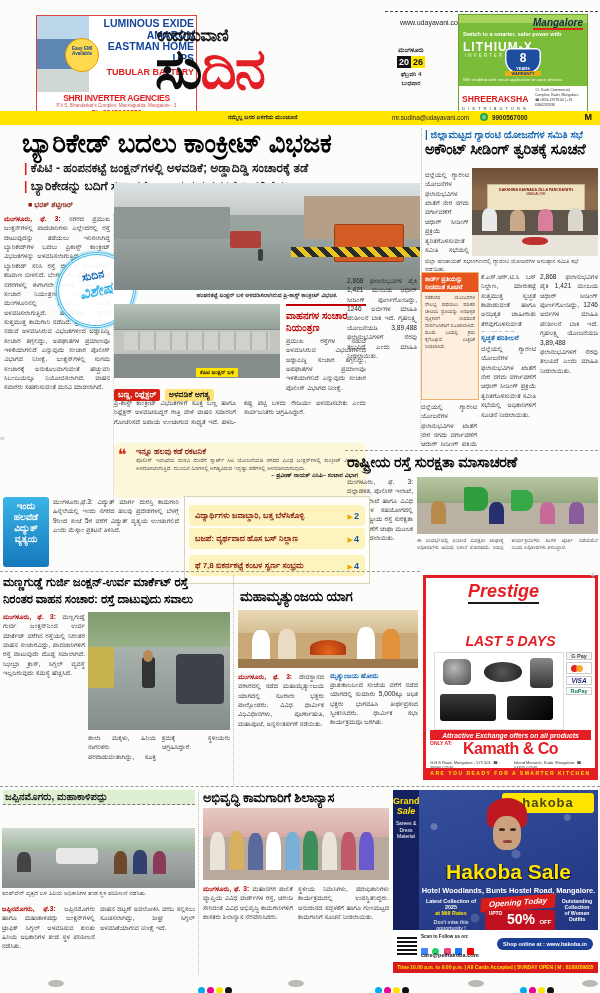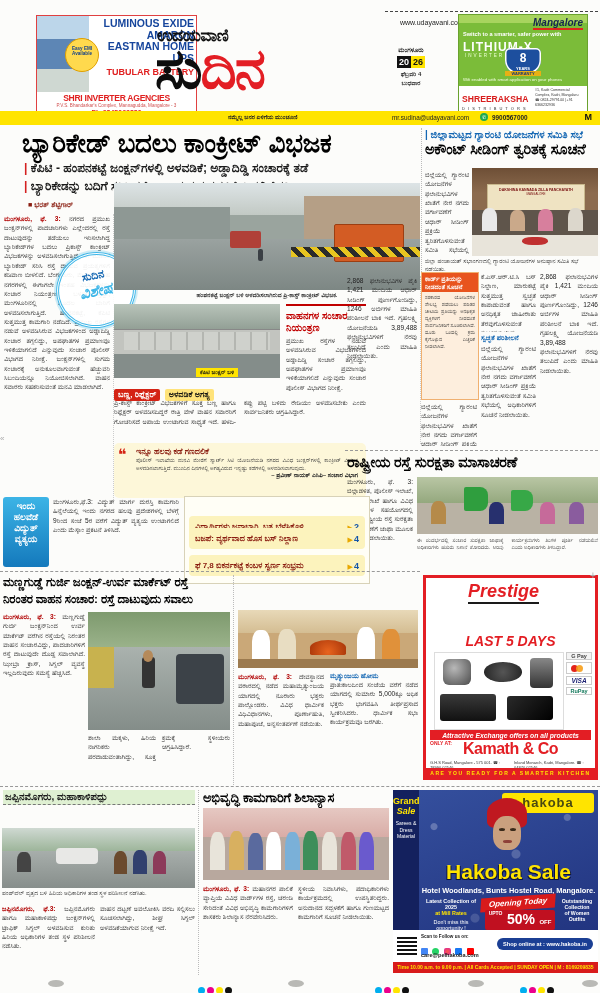--- a/index.html
+++ b/index.html
@@ -131,21 +131,21 @@
   </div>
 
   <div class="abs" style="left:114px;top:383px;">
     <span class="chip" style="background:#d42314;color:#fff;font-size:8px;">ಬಣ್ಣ, ರಿಫ್ಲೆಕ್ಟರ್</span>
     <span class="chip" style="background:#ffe37a;color:#111;font-size:8px;">ಅಳವಡಿಕೆ ಅಗತ್ಯ</span>
   </div>
   <div class="abs body-txt" style="left:114px;top:398px;width:252px;height:42px;column-count:2;column-gap:8px;">ಪ್ರಿ-ಕಾಸ್ಟ್ ಕಾಂಕ್ರೀಟ್ ವಿಭಜಕಗಳಿಗೆ ಸೂಕ್ತ ಬಣ್ಣ ಹಾಗೂ ರಿಫ್ಲೆಕ್ಟರ್ ಅಳವಡಿಸದಿದ್ದರೆ ರಾತ್ರಿ ವೇಳೆ ವಾಹನ ಸವಾರರಿಗೆ ಗೋಚರಿಸದೆ ಅಪಾಯ ಉಂಟಾಗುವ ಸಾಧ್ಯತೆ ಇದೆ. ಹಳದಿ-ಕಪ್ಪು ಪಟ್ಟಿ ಬಳಿದು ರೇಡಿಯಂ ಅಳವಡಿಸಬೇಕು ಎಂದು ಸಾರ್ವಜನಿಕರು ಆಗ್ರಹಿಸಿದ್ದಾರೆ.</div>
 
   <div class="abs quote-box" style="left:114px;top:443px;width:252px;height:55px;padding:4px 8px;box-sizing:border-box;">
     <span class="abs" style="left:4px;top:2px;font-size:16px;color:#d42314;">❝</span>
-    <div style="margin-left:14px;font-size:8px;font-weight:bold;color:#8a1d10;">ಇನ್ನೂ ಹಲವು ಕಡೆ ಗಣದಲಿಕೆ</div>
+    <div style="margin-left:14px;font-size:8px;font-weight:bold;color:#8a1d10;">ಇನ್ನೂ ಹಲವು ಕಡೆ ರಕಟನಿಕೆ</div>
     <div style="margin-left:14px;font-size:5.6px;line-height:1.35;color:#333;text-align:justify;">ಪೊಲೀಸ್ ಇಲಾಖೆಯ ಮನವಿ ಮೇರೆಗೆ ಸ್ಮಾರ್ಟ್ ಸಿಟಿ ಯೋಜನೆಯಡಿ ನಗರದ ವಿವಿಧ ಜಂಕ್ಷನ್‌ಗಳಲ್ಲಿ ಕಾಂಕ್ರೀಟ್ ವಿಭಜಕ ಅಳವಡಿಸಲಾಗುತ್ತಿದೆ. ಮುಂದಿನ ದಿನಗಳಲ್ಲಿ ಅಗತ್ಯವಿರುವ ಇನ್ನಷ್ಟು ಕಡೆಗಳಲ್ಲಿ ಅಳವಡಿಸಲಾಗುವುದು.</div>
     <div style="text-align:right;font-size:6px;font-weight:bold;color:#222;">– ಪ್ರವೀಣ್ ನಾಯಕ್ ಎಸಿಪಿ– ಸಂಚಾರ ವಿಭಾಗ</div>
   </div>
 
   <div class="abs dotted-v" style="left:421px;top:128px;height:144px;"></div>
   <div class="abs kicker" style="left:425px;top:129px;width:173px;font-size:10px;">| ಜಿಲ್ಲಾಮಟ್ಟದ ಗ್ಯಾರಂಟಿ ಯೋಜನೆಗಳ ಸಮಿತಿ ಸಭೆ</div>
   <div class="abs khead" style="left:425px;top:142px;width:175px;font-size:14.5px;line-height:1.1;">ಅಕೌಂಟ್ ಸೀಡಿಂಗ್ ತ್ವರಿತಕ್ಕೆ ಸೂಚನೆ</div>
 
   <div class="abs body-txt" style="left:425px;top:170px;width:44px;height:86px;">ಜಿಲ್ಲೆಯಲ್ಲಿ ಗ್ಯಾರಂಟಿ ಯೋಜನೆಗಳ ಫಲಾನುಭವಿಗಳ ಖಾತೆಗೆ ನೇರ ನಗದು ವರ್ಗಾವಣೆಗೆ ಆಧಾರ್ ಸೀಡಿಂಗ್ ಪ್ರಕ್ರಿಯೆ ತ್ವರಿತಗೊಳಿಸುವಂತೆ ಸಮಿತಿ ಸಭೆಯಲ್ಲಿ ಅಧಿಕಾರಿಗಳಿಗೆ ಸೂಚನೆ ನೀಡಲಾಯಿತು.</div>
 
@@ -194,21 +194,21 @@
     <div class="abs" style="left:40%;top:44%;width:8%;height:38%;background:#27306e;border-radius:40% 40% 0 0;"></div>
     <div class="abs" style="left:68%;top:43%;width:8%;height:39%;background:#c66a9a;border-radius:40% 40% 0 0;"></div>
     <div class="abs" style="left:84%;top:44%;width:8%;height:38%;background:#8a5c9e;border-radius:40% 40% 0 0;"></div>
   </div>
   <div class="abs" style="left:417px;top:537px;width:181px;height:46px;column-count:2;column-gap:8px;font-size:5.4px;line-height:1.35;color:#333;text-align:justify;">
     <span>ಈ ಸಂದರ್ಭದಲ್ಲಿ ಸಂಚಾರ ಸುರಕ್ಷತಾ ಜಾಥಾಕ್ಕೆ ಅಧಿಕಾರಿಗಳು ಹಸುರು ನಿಶಾನೆ ತೋರಿದರು.</span>
     <span>ಅರಿವು ಕಾರ್ಯಕ್ರಮಗಳು ತಿಂಗಳ ಪೂರ್ತಿ ನಡೆಯಲಿವೆ ಎಂದು ಅಧಿಕಾರಿಗಳು ತಿಳಿಸಿದ್ದಾರೆ.</span>
   </div>
 
   <div class="abs" style="left:184px;top:496px;width:184px;height:86px;border:1px solid #d8d2b8;background:#fffef6;">
-    <div class="teaser" style="top:19px;">
+    <div class="teaser" style="top:8px;">
       <span class="t">ವಿದ್ಯಾರ್ಥಿಗಳು ಜವಾಬ್ದಾರಿ, ಬತ್ತ ಬೆಳೆಸಿಕೊಳ್ಳಿ</span>
         <span class="p">2</span>
     </div>
     <div class="teaser" style="top:31px;">
       <span class="t">ಬಜಪೆ: ವ್ಯರ್ಥವಾದ ಹೊಸ ಬಸ್ ನಿಲ್ದಾಣ</span>
         <span class="p">4</span>
     </div>
     <div class="teaser" style="top:58px;">
       <span class="t">ಫೆ 7,8 ಬಿಕರ್ನಕಟ್ಟೆ ಕಂಬಳ ಸ್ವರ್ಣ ಸಂಭ್ರಮ</span>
         <span class="p">4</span>
@@ -235,20 +235,21 @@
     <div class="abs" style="left:0;top:30%;width:100%;height:70%;background:linear-gradient(180deg,#aab2ae,#848d89);"></div>
     <div class="abs" style="left:0;top:30%;width:18%;height:34%;background:#c8b24e;"></div>
     <div class="abs" style="left:62%;top:36%;width:34%;height:42%;background:#3c4248;border-radius:4px;"></div>
     <div class="abs" style="left:38%;top:38%;width:9%;height:26%;background:#333;border-radius:3px;"></div>
     <div class="abs" style="left:39%;top:32%;width:7%;height:10%;background:#b58a5a;border-radius:50%;"></div>
   </div>
   <div class="abs body-txt" style="left:88px;top:733px;width:142px;height:50px;column-count:2;column-gap:6px;">ಶಾಲಾ ಮಕ್ಕಳು, ಹಿರಿಯ ನಾಗರಿಕರು ಪರದಾಡುವಂತಾಗಿದ್ದು, ಸೂಕ್ತ ಕ್ರಮಕ್ಕೆ ಸ್ಥಳೀಯರು ಆಗ್ರಹಿಸಿದ್ದಾರೆ.</div>
 
   <div class="abs dotted-v" style="left:233px;top:575px;height:210px;"></div>
   <div class="abs kicker" style="left:240px;top:577px;width:178px;font-size:9.4px;margin-top:42px;">| ಮಾನೂರು ಶ್ರೀ ಸುಬ್ರಾಯ ದೇವಸ್ಥಾನ</div>
+  <div class="abs khead" style="left:240px;top:589px;width:178px;font-size:13.5px;">ಮಹಾಮೃತ್ಯುಂಜಯ ಯಾಗ</div>
   <div class="photo" style="left:238px;top:610px;width:180px;height:58px;background:#caa878;">
     <div class="abs" style="left:0;top:0;width:100%;height:40%;background:linear-gradient(180deg,#e8d9b8,#d4bd92);"></div>
     <div class="abs" style="left:40%;top:52%;width:20%;height:26%;background:radial-gradient(circle at 50% 80%,#e8641e,#a33208);border-radius:50% 50% 10% 10%;"></div>
     <div class="abs" style="left:8%;top:34%;width:10%;height:50%;background:#fff;border-radius:40% 40% 0 0;"></div>
     <div class="abs" style="left:22%;top:32%;width:10%;height:52%;background:#e8ddc2;border-radius:40% 40% 0 0;"></div>
     <div class="abs" style="left:66%;top:30%;width:10%;height:54%;background:#fff;border-radius:40% 40% 0 0;"></div>
     <div class="abs" style="left:80%;top:33%;width:10%;height:51%;background:#e0913a;border-radius:40% 40% 0 0;"></div>
     <div class="abs" style="left:0;top:84%;width:100%;height:16%;background:#9c7a4e;"></div>
   </div>
   <div class="abs body-txt" style="left:238px;top:672px;width:86px;height:112px;">

